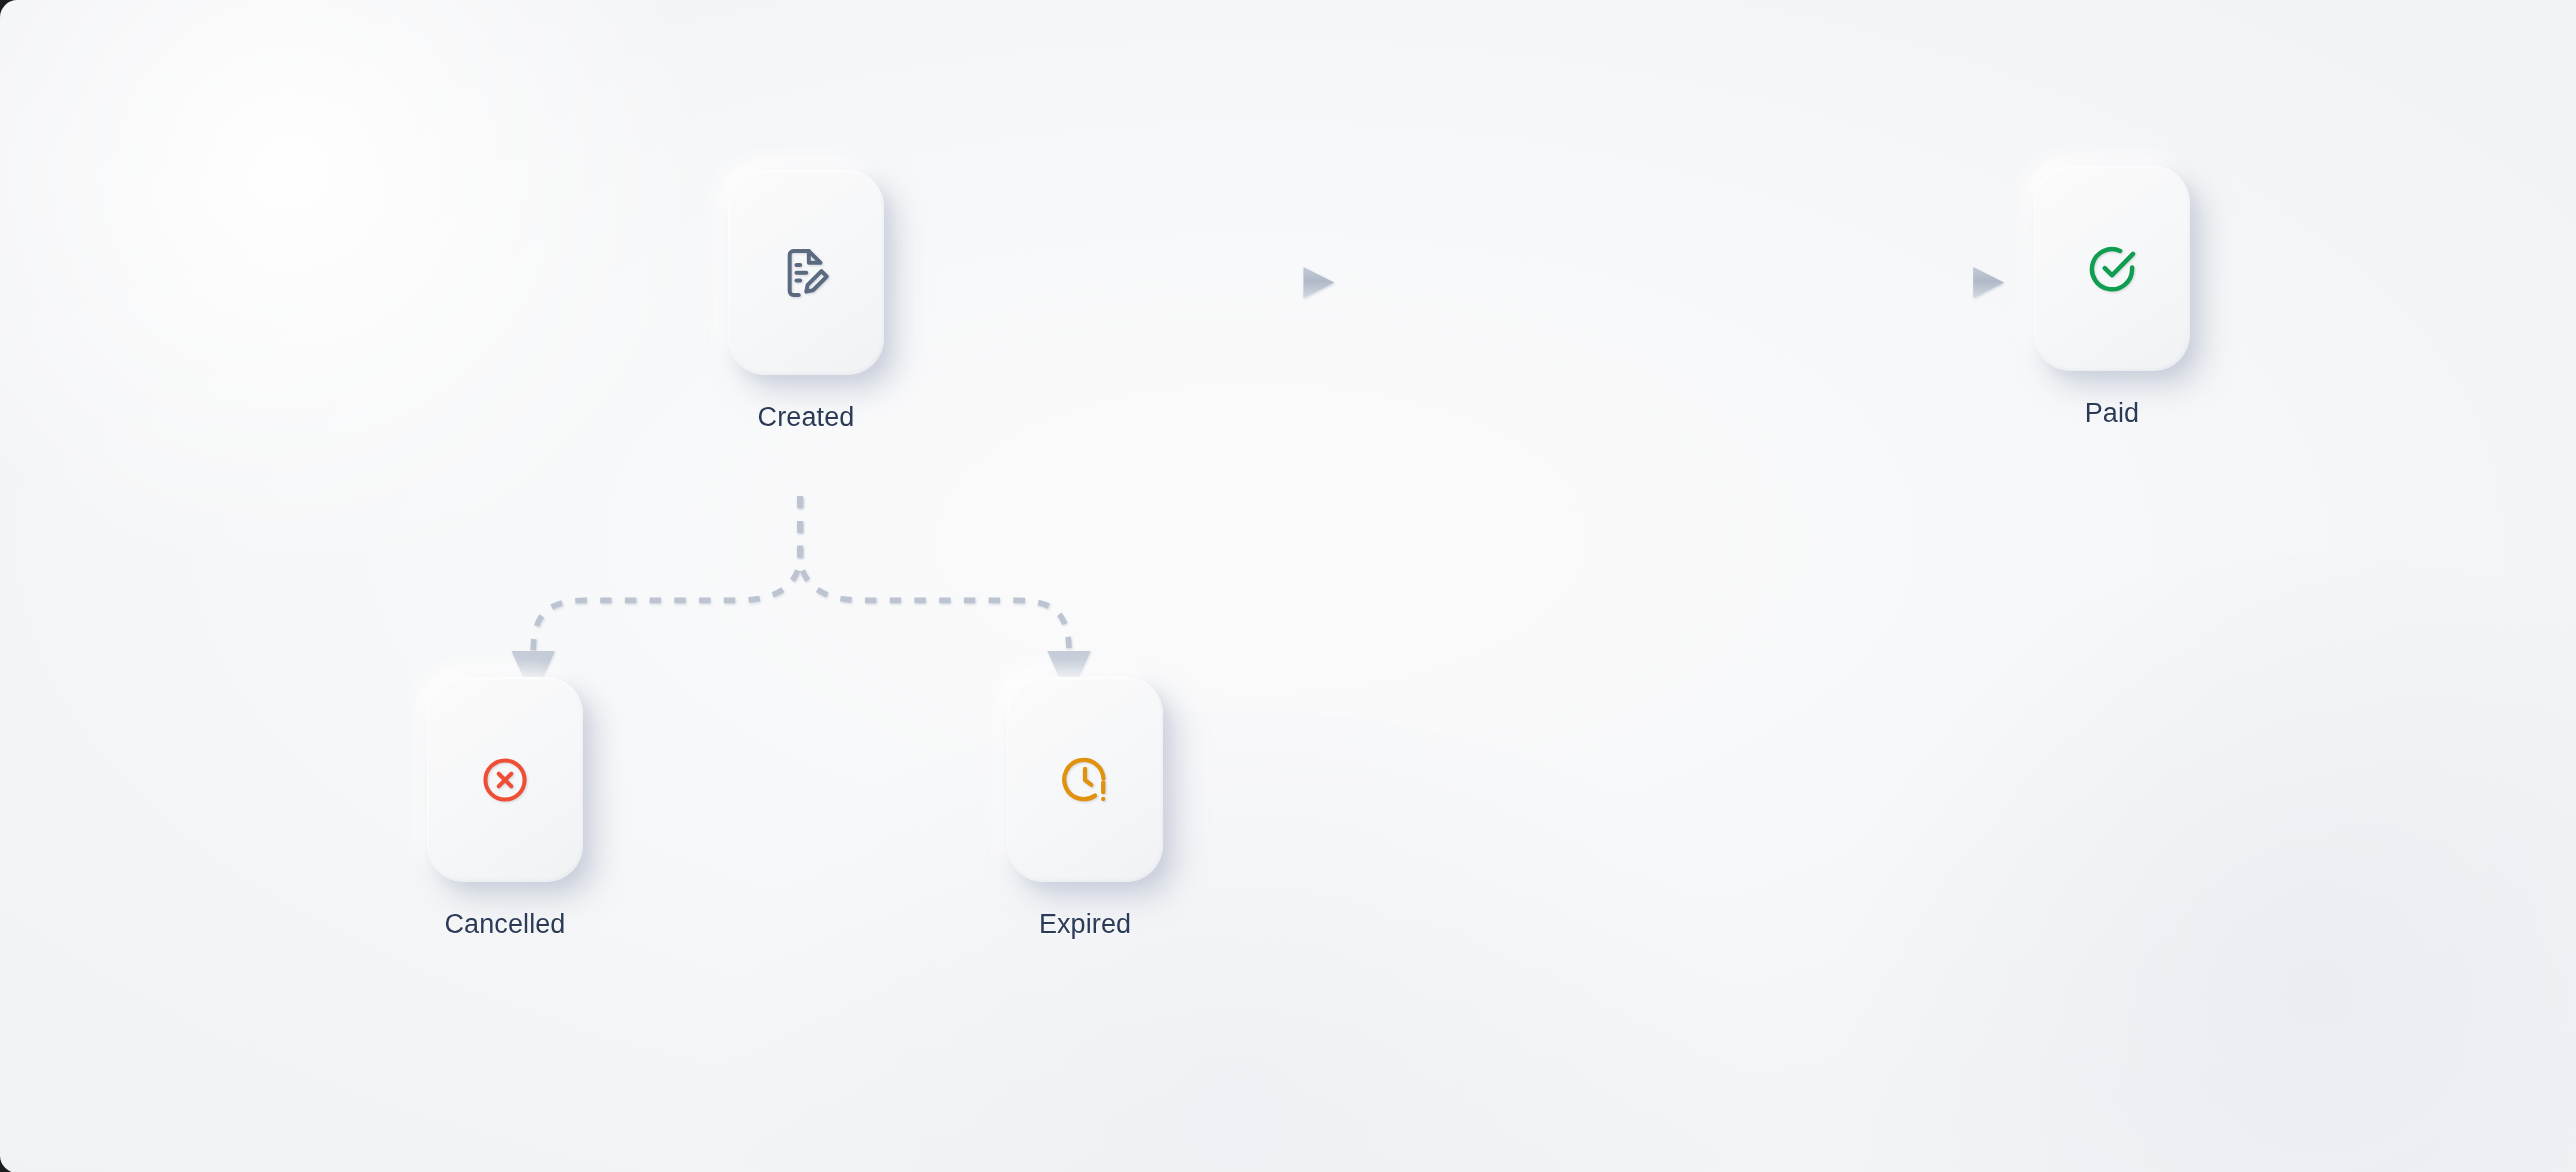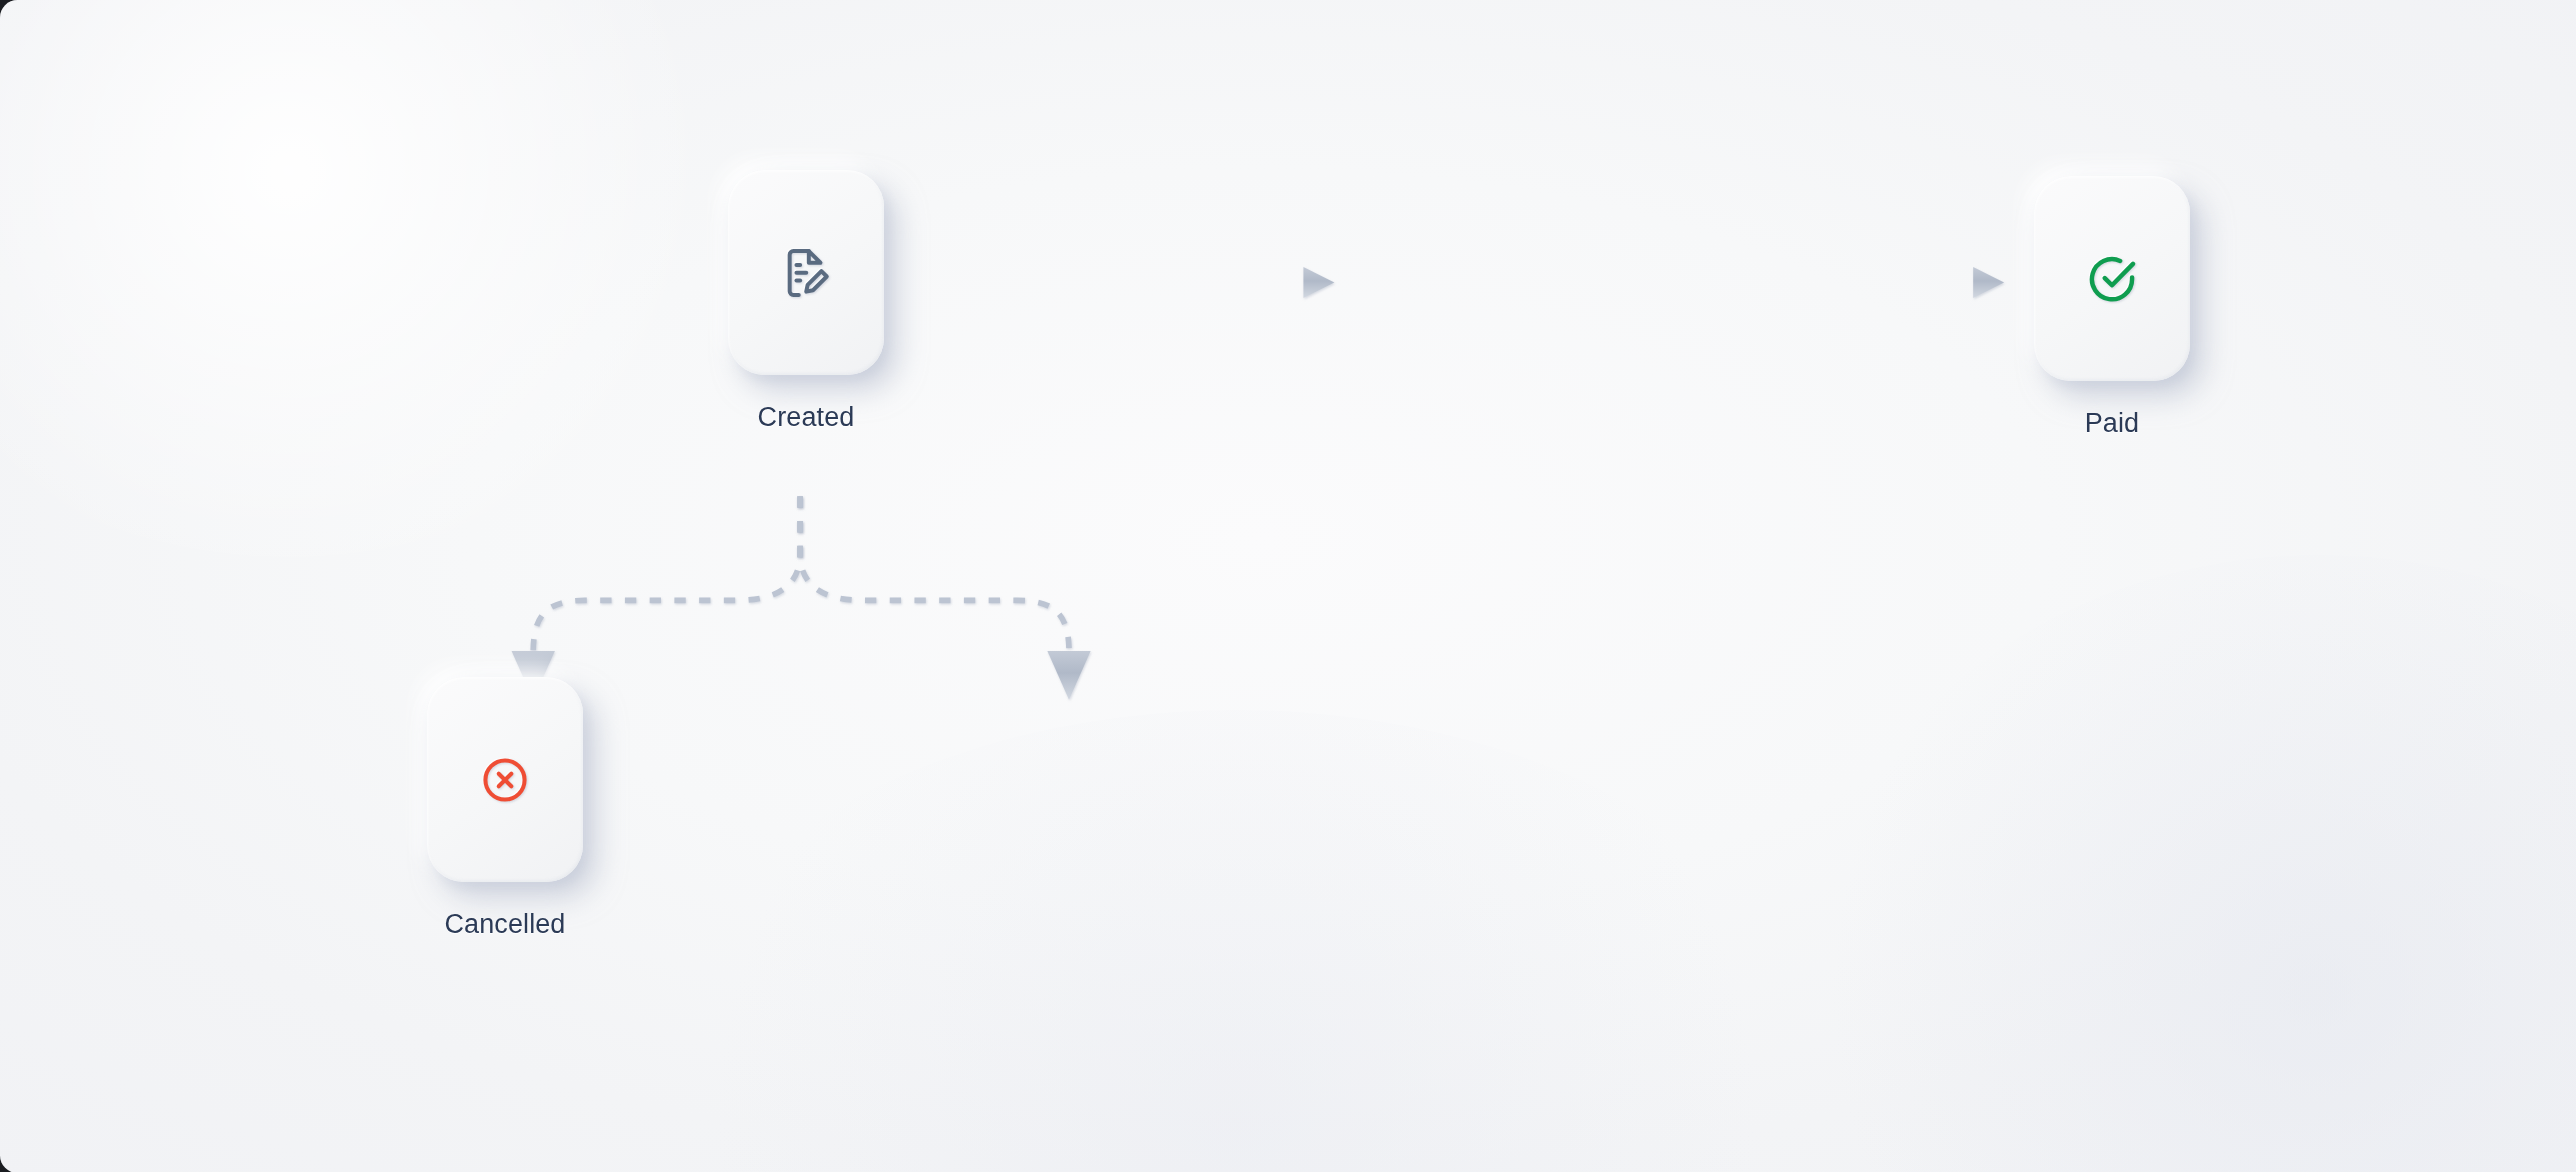--- a/index.html
+++ b/index.html
@@ -90,21 +90,21 @@
     font-weight: 400;
     letter-spacing: 0.1px;
     color: #2b3a56;
     white-space: nowrap;
     text-shadow: 0 0.5px 0 rgba(255,255,255,0.85);
   }
 
   
   #node-created        { left: 708px; top: 170px; }
   #node-partially-paid { left: 1375px; top: 170px; }
-  #node-paid          { left: 2014px; top: 176px; }
+  #node-paid          { left: 2014px; top: 166px; }
   #node-cancelled     { left: 407px;  top: 677px; }
   #node-expired       { left: 987px; top: 677px; }
 </style>
 </head>
 <body>
 
 <div id="canvas">
 
   <div class="ambient a1"></div>
   <div class="ambient a2"></div>
@@ -180,15 +180,28 @@
         <svg width="54" height="54" viewBox="0 0 24 24" fill="none" stroke="#ef4d34" stroke-width="1.8" stroke-linecap="round" stroke-linejoin="round">
           <circle cx="12" cy="12" r="8.7"></circle>
           <path d="M14.8 9.2 9.2 14.8"></path>
           <path d="M9.2 9.2 14.8 14.8"></path>
         </svg>
       </span>
     </div>
     <div class="label">Cancelled</div>
   </div>
 
+  <div class="node" id="node-expired">
+    <div class="card">
+      <span class="icon-wrap">
+        <svg width="56" height="56" viewBox="0 0 24 24" fill="none" stroke="#e0920e" stroke-width="1.85" stroke-linecap="round" stroke-linejoin="round">
+          <path d="M19.9 11.4a8.4 8.4 0 1 0-3.6 7.3"></path>
+          <path d="M12 7.3V12l2.7 2.1"></path>
+          <path d="M19.8 13.1v4.1"></path>
+          <path d="M19.8 20.1v.05"></path>
+        </svg>
+      </span>
+    </div>
+    <div class="label">Expired</div>
+  </div>
 
 </div>
 
 
 </body></html>

